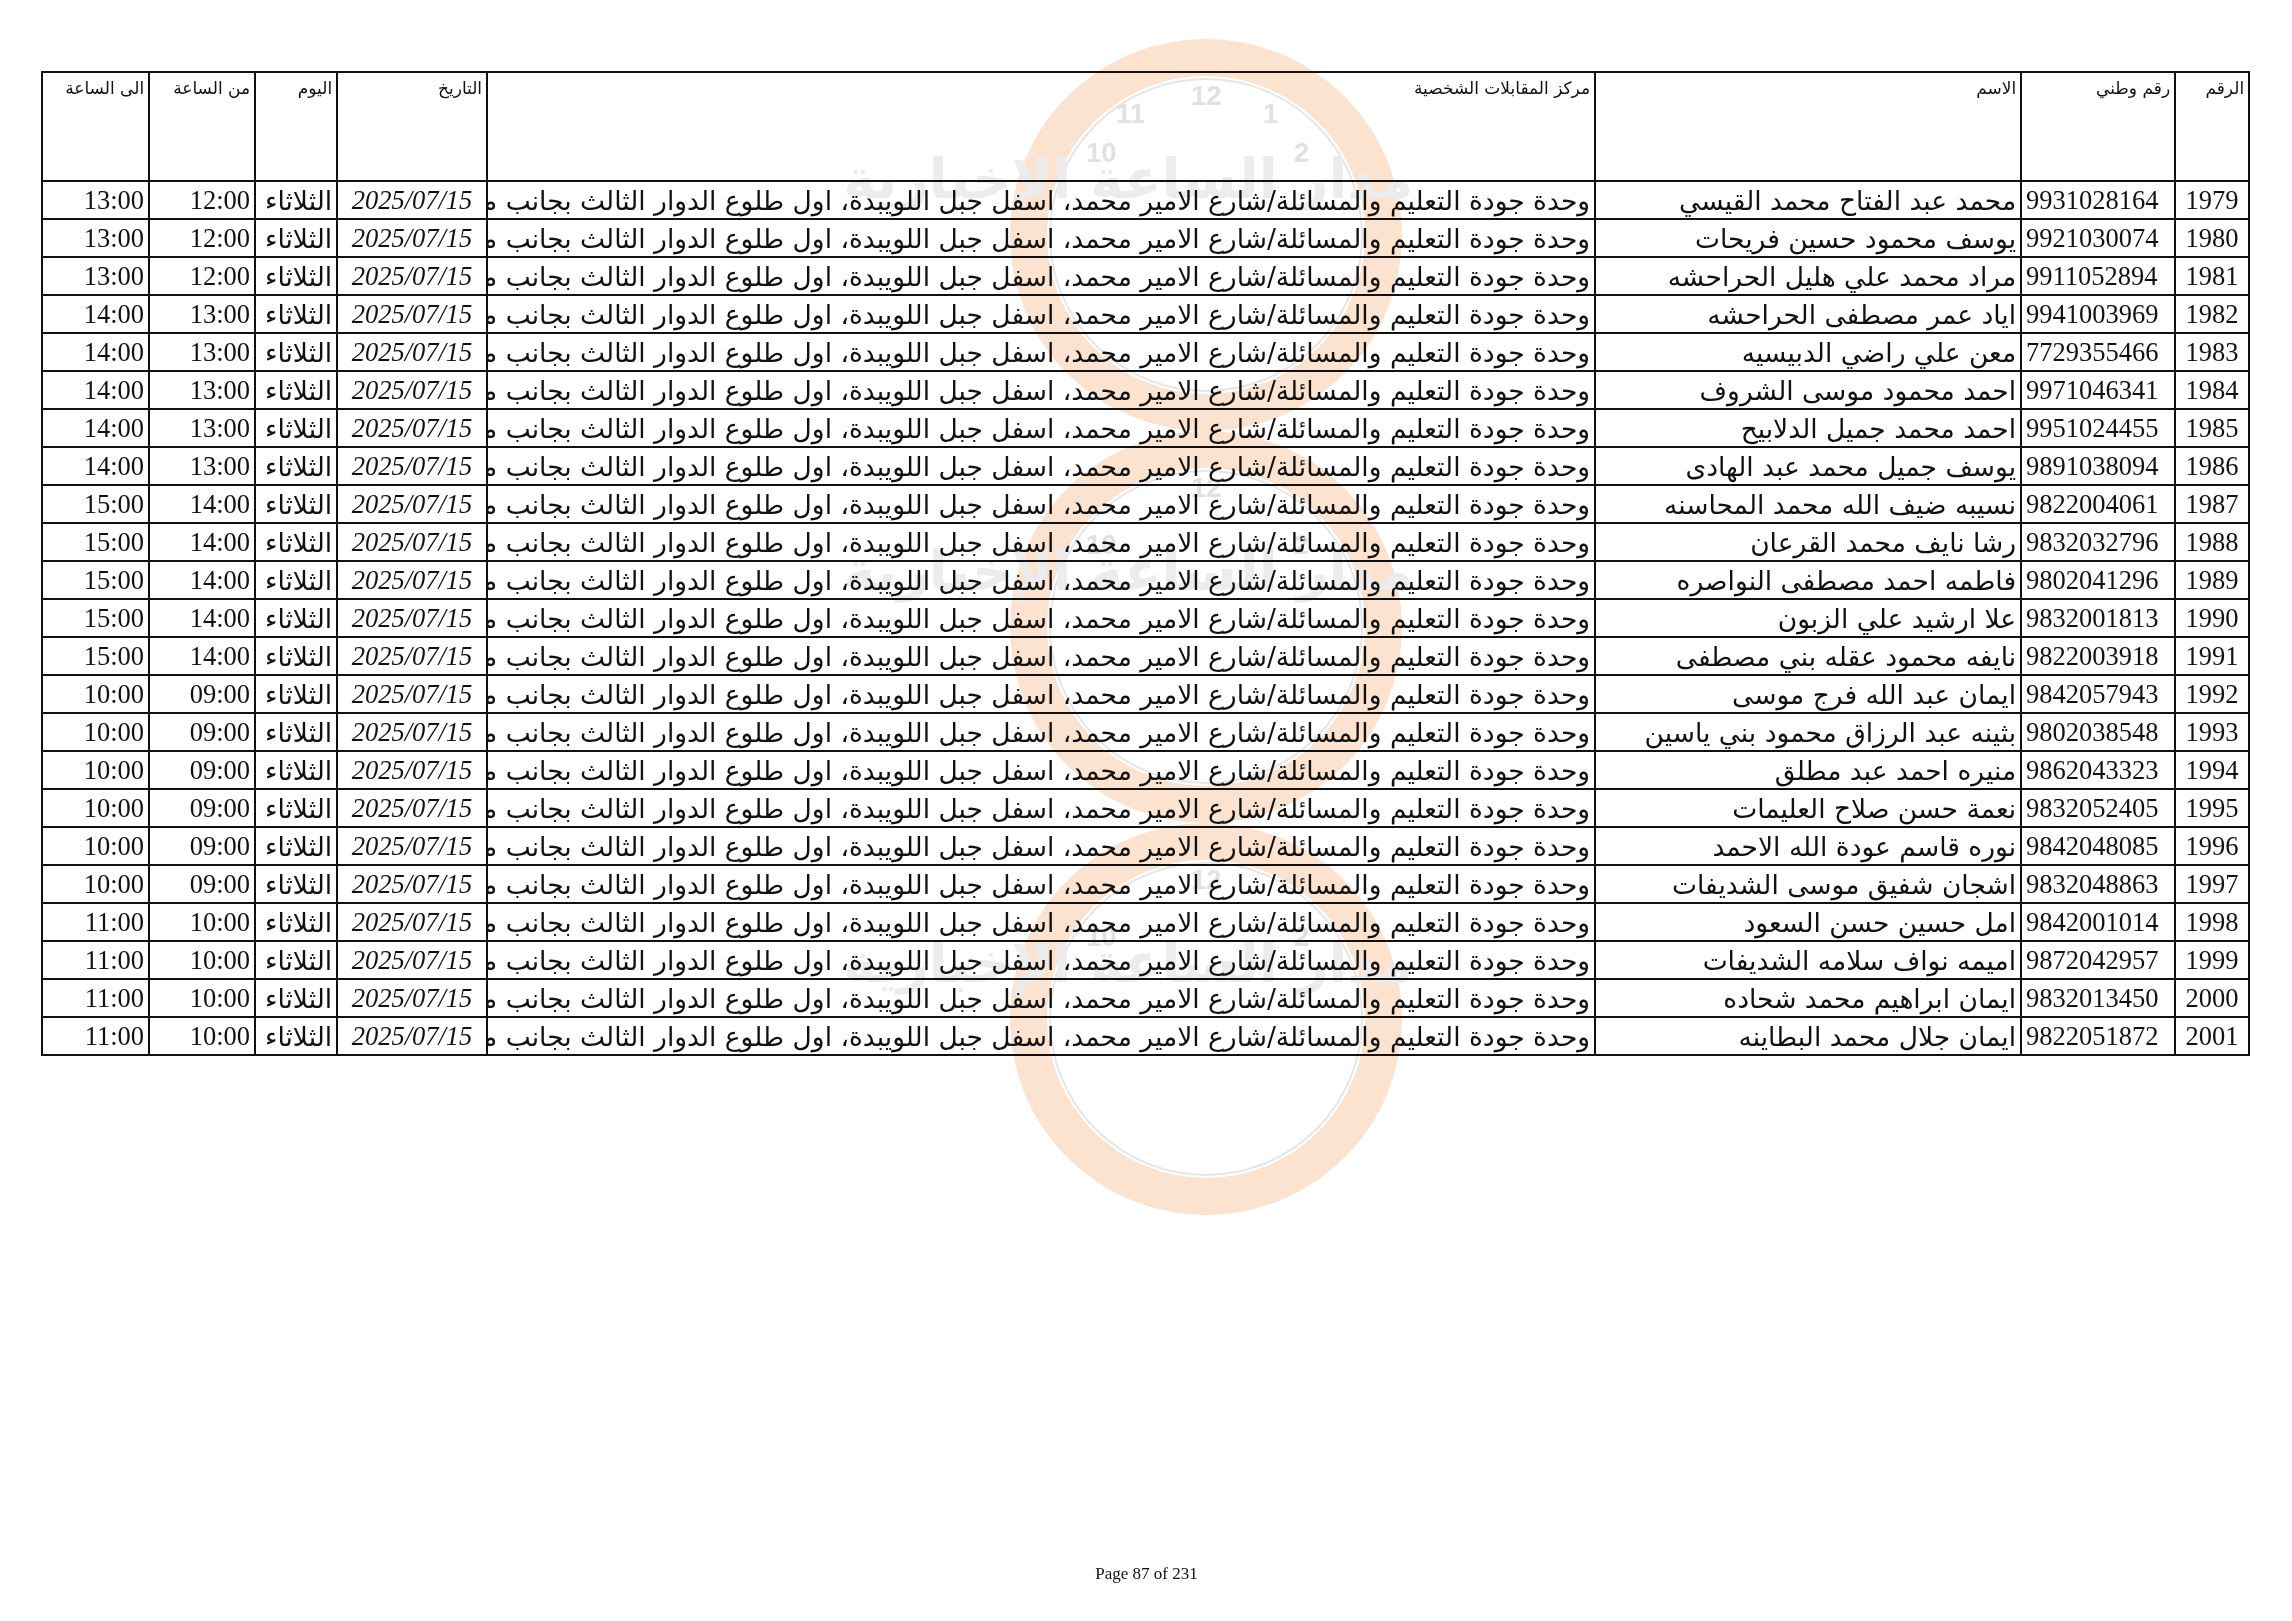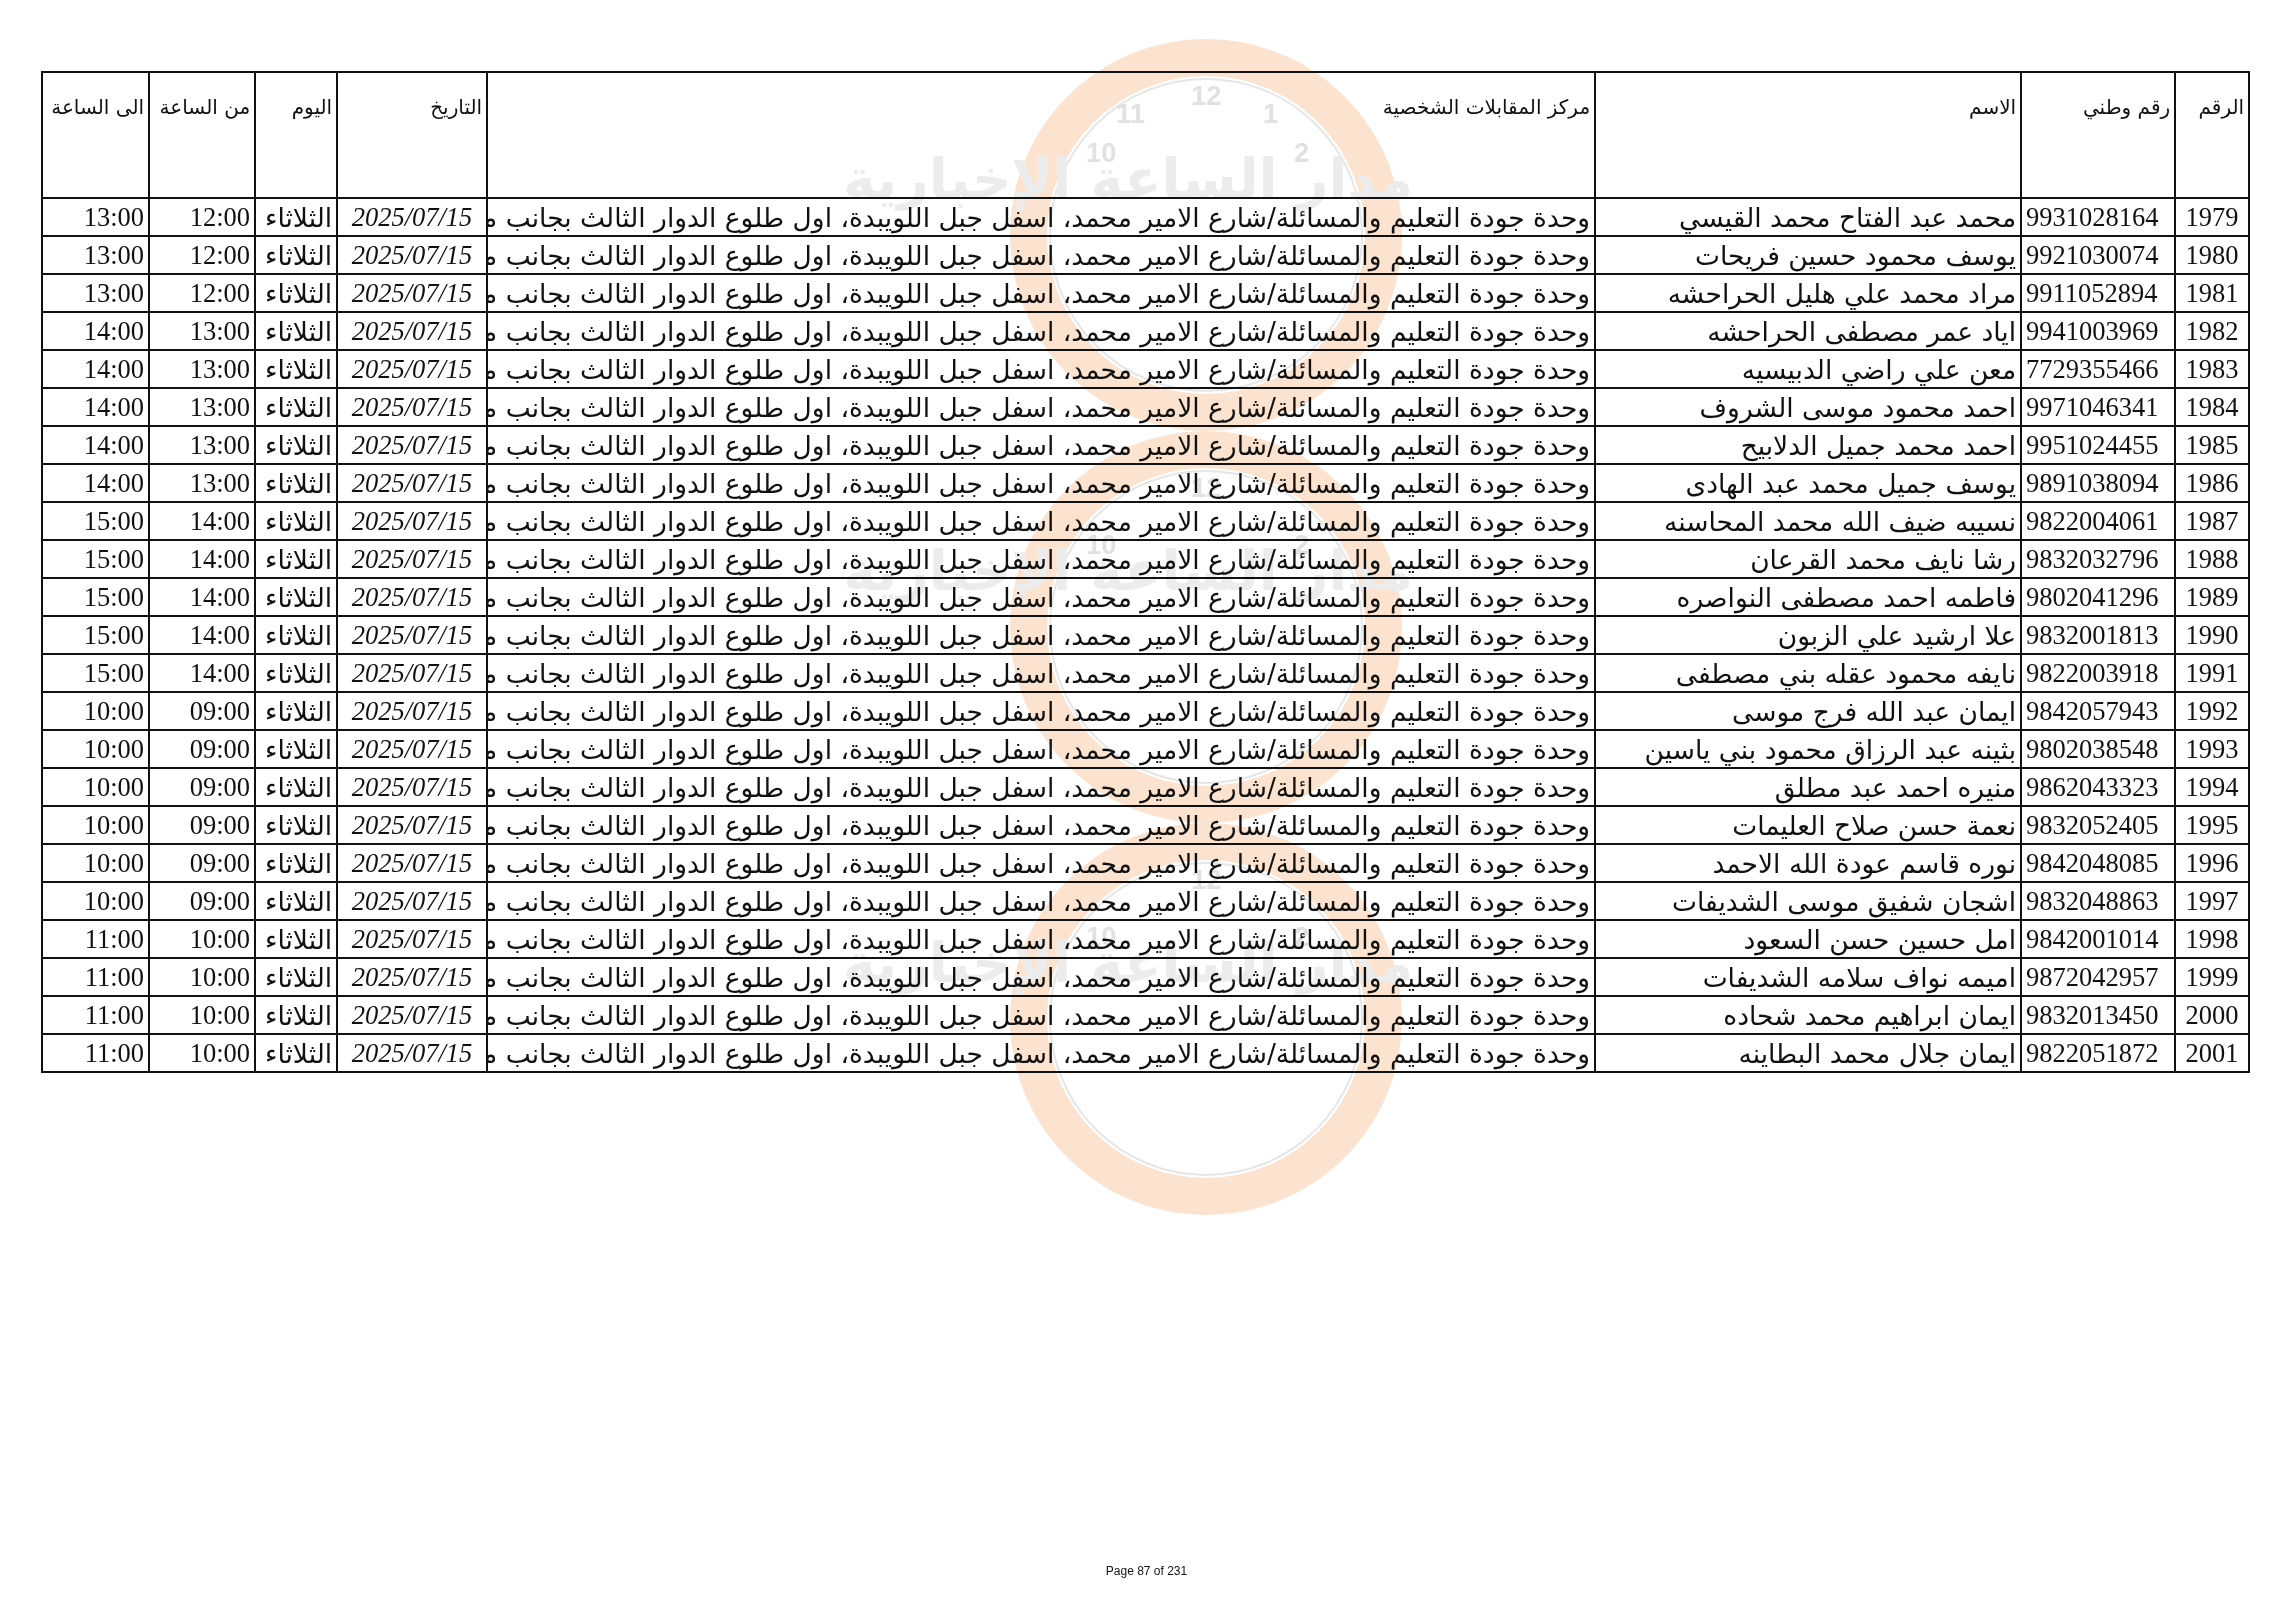--- a/index.html
+++ b/index.html
@@ -4,30 +4,30 @@
   <style>
     html, body { margin: 0; padding: 0; background: #ffffff; }
     body { width: 2293px; height: 1621px; position: relative; overflow: hidden; font-family: "Liberation Serif", serif; color: #111; }
     .watermark { position: absolute; pointer-events: none; z-index: 0; }
     .wm-ring { position: absolute; border-radius: 50%; border: 37px solid #fbe3cf; box-sizing: border-box; }
     .wm-face { position: absolute; border-radius: 50%; border: 2.9px solid #e6e6e6; box-sizing: border-box; }
     .wm-num { position: absolute; font-family: "Liberation Sans", sans-serif; font-weight: bold; color: #e1e1e1; font-size: 27.4px; }
     .wm-text { position: absolute; font-family: "DejaVu Sans", sans-serif; font-weight: bold; color: #ececec; direction: rtl; white-space: nowrap; }
     table.grid { position: absolute; left: 41px; top: 71px; width: 2206px; border-collapse: collapse; direction: rtl; z-index: 1; table-layout: fixed; }
     table.grid th, table.grid td { border: 2.5px solid #111; padding: 0 3.9px; overflow: hidden; white-space: nowrap; background: transparent; }
-    table.grid th { height: 102px; vertical-align: top; text-align: right; font-weight: normal; font-family: "DejaVu Sans", sans-serif; font-size: 20px; padding-top: 22px; }
+    table.grid th { height: 102px; vertical-align: top; text-align: right; font-weight: normal; font-family: "DejaVu Sans", sans-serif; font-size: 17px; padding-top: 5px; }
     table.grid td { height: 36px; vertical-align: middle; font-size: 26.5px; }
     td.c-num { text-align: center; font-size: 27.4px; padding-top: 3.9px; }
     td.c-nid { text-align: left; font-size: 27.4px; }
     td.c-name { text-align: right; font-family: "DejaVu Sans", sans-serif; font-size: 18.6px; padding-right: 13.7px; margin-left: 36px; }
     td.c-center { text-align: right; font-family: "DejaVu Sans", sans-serif; font-size: 16.7px; vertical-align: top; padding-top: 5.9px; }
     td.c-date { text-align: center; font-size: 26.5px; font-style: italic; }
     td.c-day { text-align: right; font-family: "DejaVu Sans", sans-serif; font-size: 16.7px; vertical-align: top; padding-top: 5.9px; }
     td.c-from, td.c-to { text-align: right; font-size: 26.5px; }
-    .footer { position: absolute; top: 1564px; left: 0; width: 2293px; text-align: center; font-family: Liberation Sans, sans-serif; font-size: 12px; color: #111; z-index: 1; }
+    .footer { position: absolute; top: 1564px; left: 0; width: 2293px; text-align: center; font-family: Liberation Serif, serif; font-size: 17px; color: #111; z-index: 1; }
   </style>
 </head>
 <body>
 
 <div class="watermark" style="left:853px; top:39px; width:549px; height:549px;">
   <div class="wm-ring" style="left:157px; top:0; width:392px; height:392px;"></div>
   <div class="wm-face" style="left:196px; top:39px; width:314px; height:314px;"></div>
   <span class="wm-num" style="left:338px; top:41px;">12</span>
   <span class="wm-num" style="left:263px; top:59px;">11</span>
   <span class="wm-num" style="left:233px; top:98px;">10</span>

